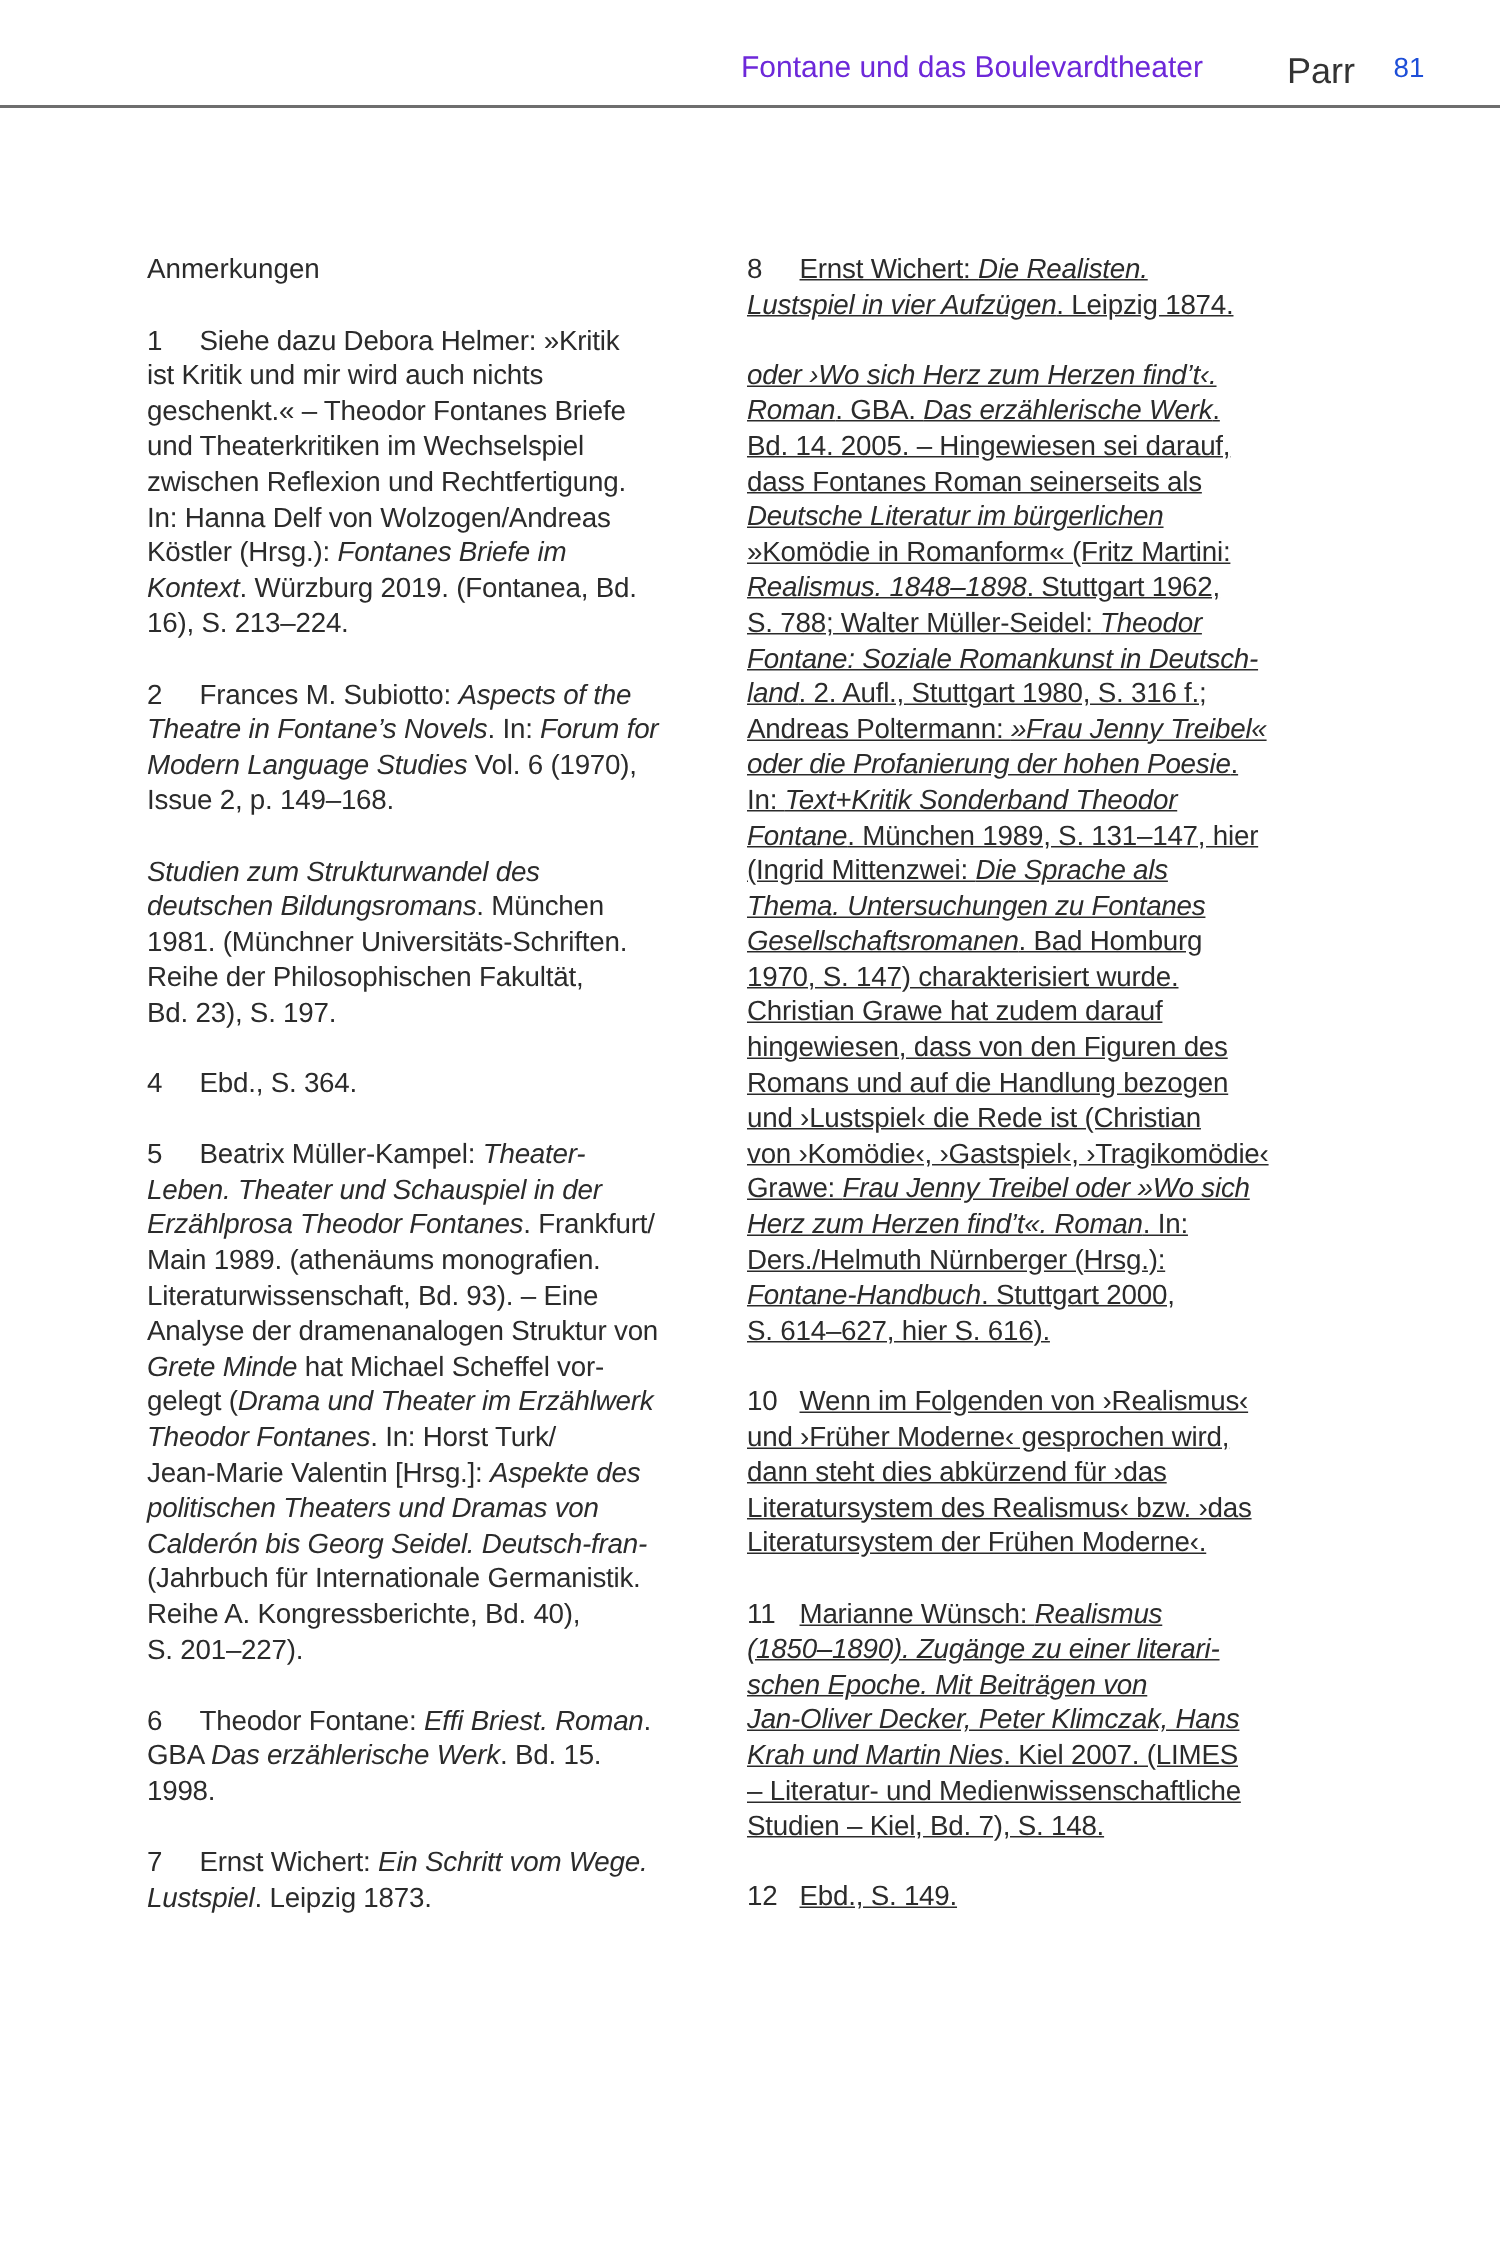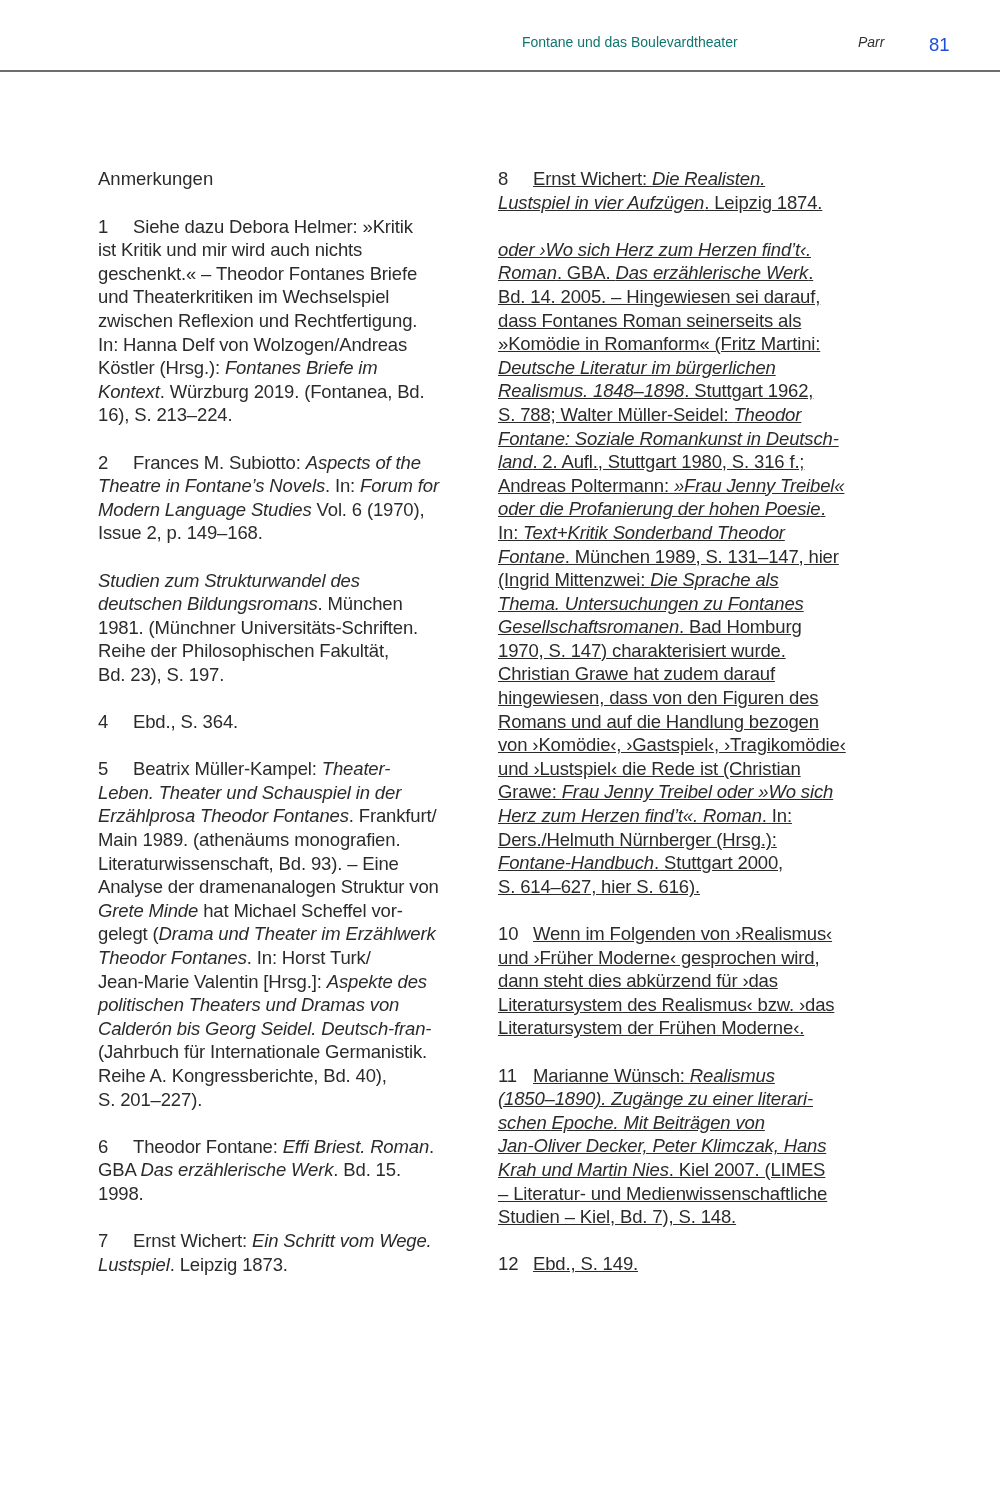--- a/index.html
+++ b/index.html
@@ -1,21 +1,21 @@
 <!DOCTYPE html>
 <html><head>
 <meta charset="utf-8">
 <style>
   html, body { margin: 0; padding: 0; background: #ffffff; }
   body { width: 1000px; height: 1500px; position: relative; overflow: hidden;
          font-family: "Liberation Sans", "DejaVu Sans", sans-serif; color: #2b2b2b; }
   .header { position: absolute; left: 0; top: 0; width: 1000px; height: 72px; }
   .header-rule { position: absolute; left: 0; top: 70px; width: 1000px; height: 2px; background: #6e6e6e; }
-  .running-title { position: absolute; left: 522px; top: 34px; font-size: 14px; color: #0f766e; white-space: nowrap; }
-  .running-author { position: absolute; left: 858px; top: 34px; font-size: 14px; font-style: italic; color: #333; }
+  .running-title { position: absolute; left: 494px; top: 34px; font-size: 20px; color: #6d28d9; white-space: nowrap; }
+  .running-author { position: absolute; left: 858px; top: 34px; font-size: 24px; color: #333; }
   .page-number { position: absolute; left: 929px; top: 34px; font-size: 18.5px; color: #1d4ed8; }
   .col { position: absolute; top: 167px; width: 400px; }
   .col-left { left: 98px; }
   .col-right { left: 498px; text-decoration: underline; }
   .heading { font-size: 18.5px; line-height: 24px; height: 24px; margin-bottom: 23.6px; }
   .note { margin-bottom: 23.6px; }
   .line { font-size: 18.5px; line-height: 23.6px; height: 23.6px; white-space: nowrap; letter-spacing: -0.15px; }
   .line .i { font-style: italic; }
   .num { display: inline-block; }
   .num-w1 { width: 35px; }
@@ -94,39 +94,39 @@
   <div class="notes">
       <div class="note">
         <div class="line"><span class="num num-w1">8</span><span>Ernst Wichert: </span><span class="i">Die Realisten.</span></div>
         <div class="line"><span class="i">Lustspiel in vier Aufzügen</span><span>. Leipzig 1874.</span></div>
       </div>
       <div class="note">
         <div class="line"><span class="i">oder ›Wo sich Herz zum Herzen find’t‹.</span></div>
         <div class="line"><span class="i">Roman</span><span>. GBA. </span><span class="i">Das erzählerische Werk</span><span>.</span></div>
         <div class="line"><span>Bd. 14. 2005. – Hingewiesen sei darauf,</span></div>
         <div class="line"><span>dass Fontanes Roman seinerseits als</span></div>
+        <div class="line"><span class="i">Deutsche Literatur im bürgerlichen</span></div>
         <div class="line"><span>»Komödie in Romanform« (Fritz Martini:</span></div>
-        <div class="line"><span class="i">Deutsche Literatur im bürgerlichen</span></div>
         <div class="line"><span class="i">Realismus. 1848–1898</span><span>. Stuttgart 1962,</span></div>
         <div class="line"><span>S. 788; Walter Müller-Seidel: </span><span class="i">Theodor</span></div>
         <div class="line"><span class="i">Fontane: Soziale Romankunst in Deutsch-</span></div>
         <div class="line"><span class="i">land</span><span>. 2. Aufl., Stuttgart 1980, S. 316 f.;</span></div>
         <div class="line"><span>Andreas Poltermann: </span><span class="i">»Frau Jenny Treibel«</span></div>
         <div class="line"><span class="i">oder die Profanierung der hohen Poesie</span><span>.</span></div>
         <div class="line"><span>In: </span><span class="i">Text+Kritik Sonderband Theodor</span></div>
         <div class="line"><span class="i">Fontane</span><span>. München 1989, S. 131–147, hier</span></div>
         <div class="line"><span>(Ingrid Mittenzwei: </span><span class="i">Die Sprache als</span></div>
         <div class="line"><span class="i">Thema. Untersuchungen zu Fontanes</span></div>
         <div class="line"><span class="i">Gesellschaftsromanen</span><span>. Bad Homburg</span></div>
         <div class="line"><span>1970, S. 147) charakterisiert wurde.</span></div>
         <div class="line"><span>Christian Grawe hat zudem darauf</span></div>
         <div class="line"><span>hingewiesen, dass von den Figuren des</span></div>
         <div class="line"><span>Romans und auf die Handlung bezogen</span></div>
+        <div class="line"><span>und ›Lustspiel‹ die Rede ist (Christian</span></div>
         <div class="line"><span>von ›Komödie‹, ›Gastspiel‹, ›Tragikomödie‹</span></div>
-        <div class="line"><span>und ›Lustspiel‹ die Rede ist (Christian</span></div>
         <div class="line"><span>Grawe: </span><span class="i">Frau Jenny Treibel oder »Wo sich</span></div>
         <div class="line"><span class="i">Herz zum Herzen find’t«. Roman</span><span>. In:</span></div>
         <div class="line"><span>Ders./Helmuth Nürnberger (Hrsg.):</span></div>
         <div class="line"><span class="i">Fontane-Handbuch</span><span>. Stuttgart 2000,</span></div>
         <div class="line"><span>S. 614–627, hier S. 616).</span></div>
       </div>
       <div class="note">
         <div class="line"><span class="num num-w2">10</span><span>Wenn im Folgenden von ›Realismus‹</span></div>
         <div class="line"><span>und ›Früher Moderne‹ gesprochen wird,</span></div>
         <div class="line"><span>dann steht dies abkürzend für ›das</span></div>

